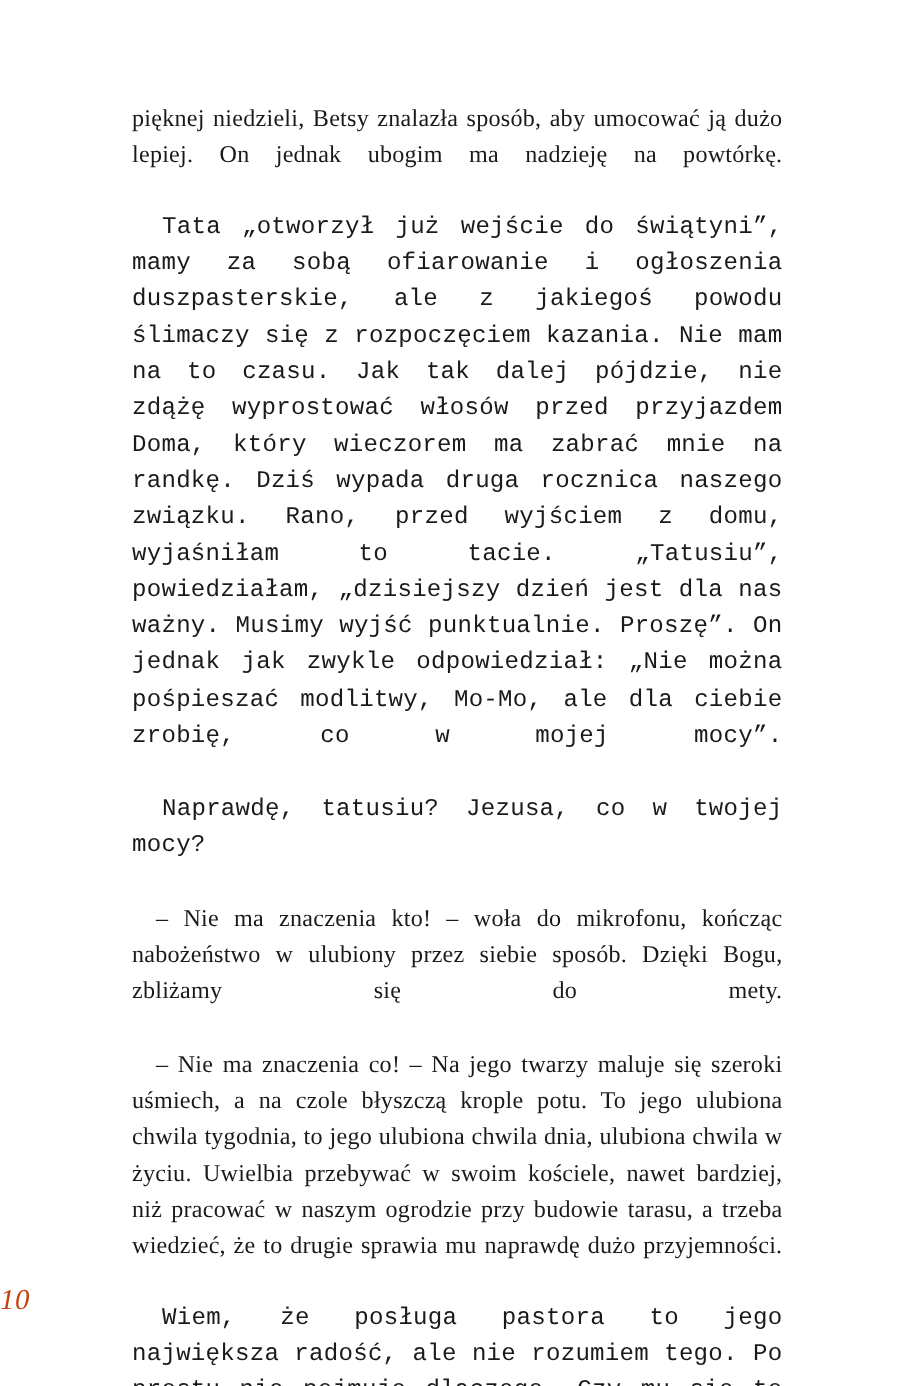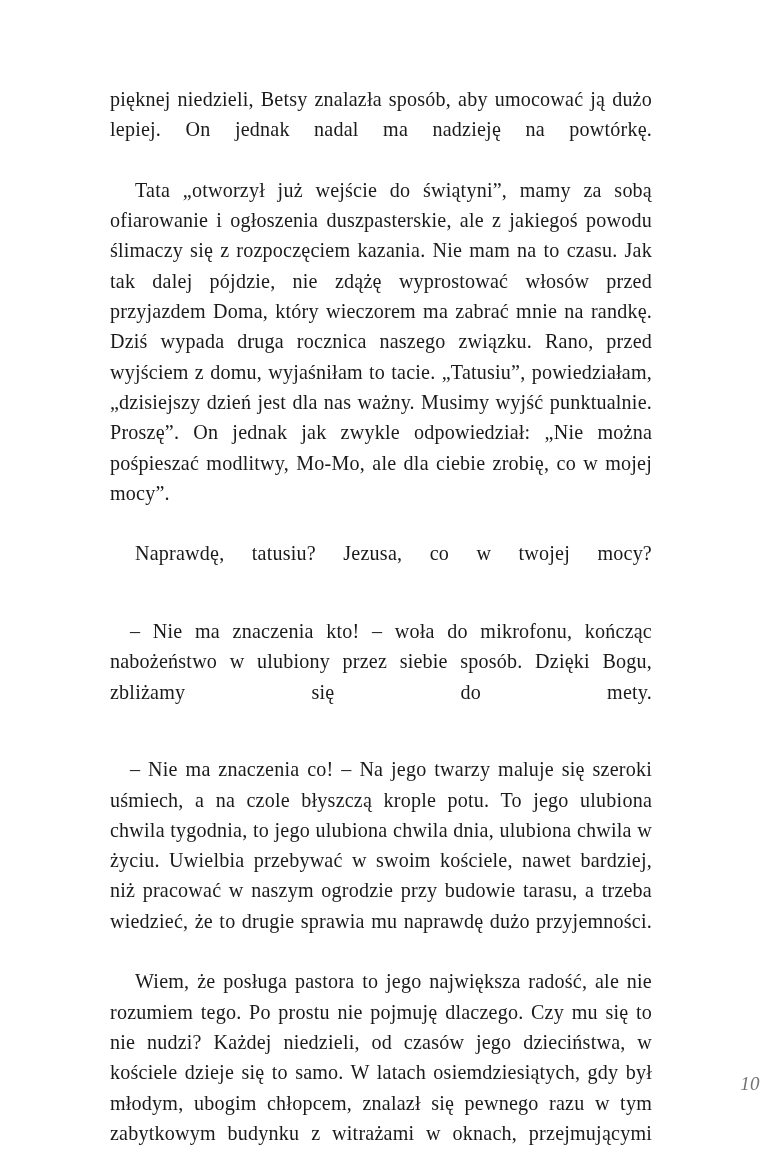--- a/index.html
+++ b/index.html
@@ -44,56 +44,56 @@
   }
 
   
   .para.continued {
     text-indent: 0;
   }
 
   
   .para.indent {
     text-indent: 25px;
+    font-family: Liberation Mono, monospace;
   }
 
   
   .para.dialogue {
     text-indent: 20px;
-    margin-top: 17px;
   }
 
   
   .para::after {
     content: "";
     display: inline-block;
     width: 100%;
   }
 
   .folio {
     position: absolute;
     left: 0;
     right: 0;
     top: 1072px;
-    text-align: right;
-    font-size: 19px;
+    text-align: left;
+    font-size: 24px;
     line-height: 24px;
-    color: #737373;
+    color: #c2410c;
     font-style: italic;
     letter-spacing: 0.02em;
   }
 </style>
 </head>
 <body>
 
 <div class="page">
 
   <div class="text-block">
 
-    <p class="para continued">pięknej niedzieli, Betsy znalazła sposób, aby umocować ją dużo lepiej. On jednak nadal ma nadzieję na powtórkę.</p>
+    <p class="para continued">pięknej niedzieli, Betsy znalazła sposób, aby umocować ją dużo lepiej. On jednak ubogim ma nadzieję na powtórkę.</p>
 
     <p class="para indent">Tata „otworzył już wejście do świątyni”, mamy za sobą ofiarowanie i ogłoszenia duszpasterskie, ale z jakiegoś powodu ślimaczy się z rozpoczęciem kazania. Nie mam na to czasu. Jak tak dalej pójdzie, nie zdążę wyprostować włosów przed przyjazdem Doma, który wieczorem ma zabrać mnie na randkę. Dziś wypada druga rocznica naszego związku. Rano, przed wyjściem z domu, wyjaśniłam to tacie. „Tatusiu”, powiedziałam, „dzisiejszy dzień jest dla nas ważny. Musimy wyjść punktualnie. Proszę”. On jednak jak zwykle odpowiedział: „Nie można pośpieszać modlitwy, Mo-Mo, ale dla ciebie zrobię, co w mojej mocy”.</p>
 
     <p class="para indent">Naprawdę, tatusiu? Jezusa, co w twojej mocy?</p>
 
     <p class="para dialogue">– Nie ma znaczenia kto! – woła do mikrofonu, kończąc nabożeństwo w ulubiony przez siebie sposób. Dzięki Bogu, zbliżamy się do mety.</p>
 
     <p class="para dialogue">– Nie ma znaczenia co! – Na jego twarzy maluje się szeroki uśmiech, a na czole błyszczą krople potu. To jego ulubiona chwila tygodnia, to jego ulubiona chwila dnia, ulubiona chwila w życiu. Uwielbia przebywać w swoim kościele, nawet bardziej, niż pracować w naszym ogrodzie przy budowie tarasu, a trzeba wiedzieć, że to drugie sprawia mu naprawdę dużo przyjemności.</p>
 
     <p class="para indent">Wiem, że posługa pastora to jego największa radość, ale nie rozumiem tego. Po prostu nie pojmuję dlaczego. Czy mu się to nie nudzi? Każdej niedzieli, od czasów jego dzieciństwa, w kościele dzieje się to samo. W latach osiemdziesiątych, gdy był młodym, ubogim chłopcem, znalazł się pewnego razu w tym zabytkowym budynku z witrażami w oknach, przejmującymi obrazami przedstawiającymi Jezusa i pogrzebowymi kwiatami. Doszedł wówczas do wniosku, że to miejsce</p>

